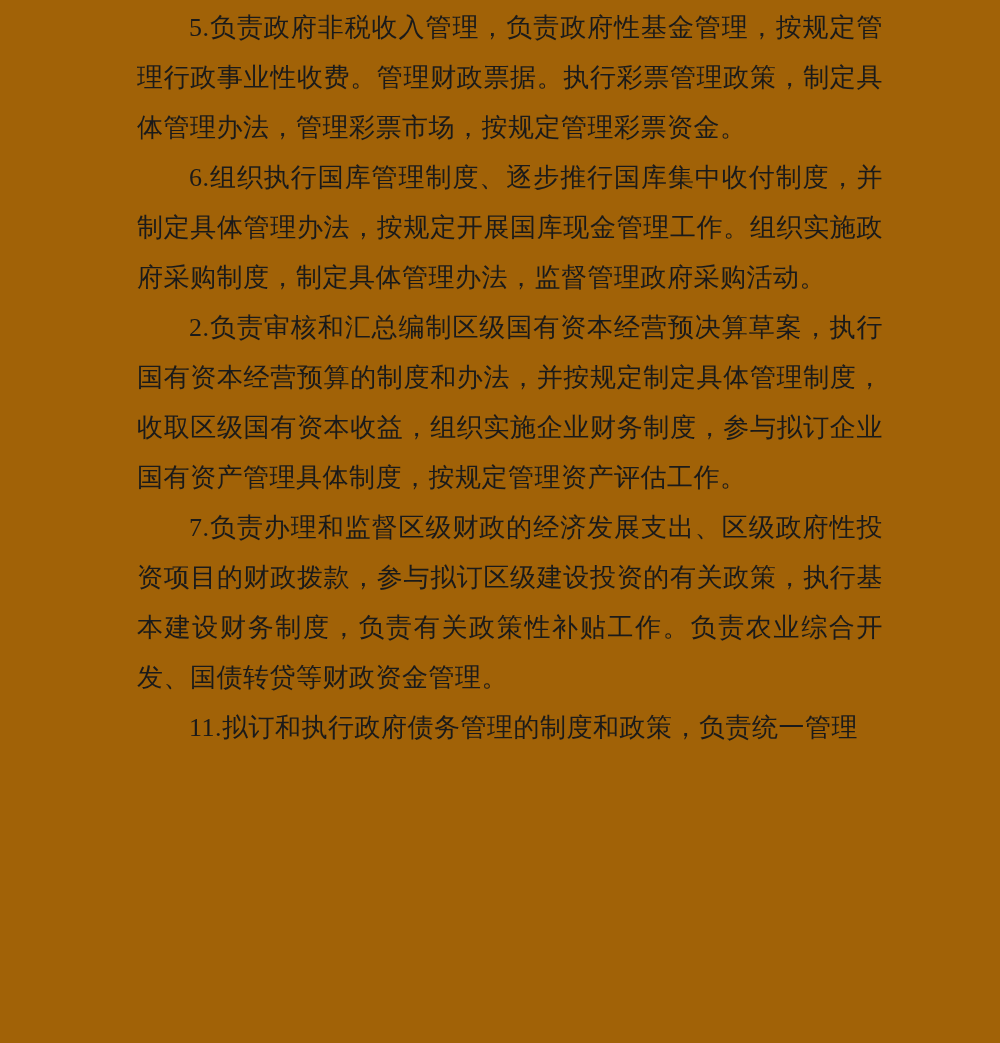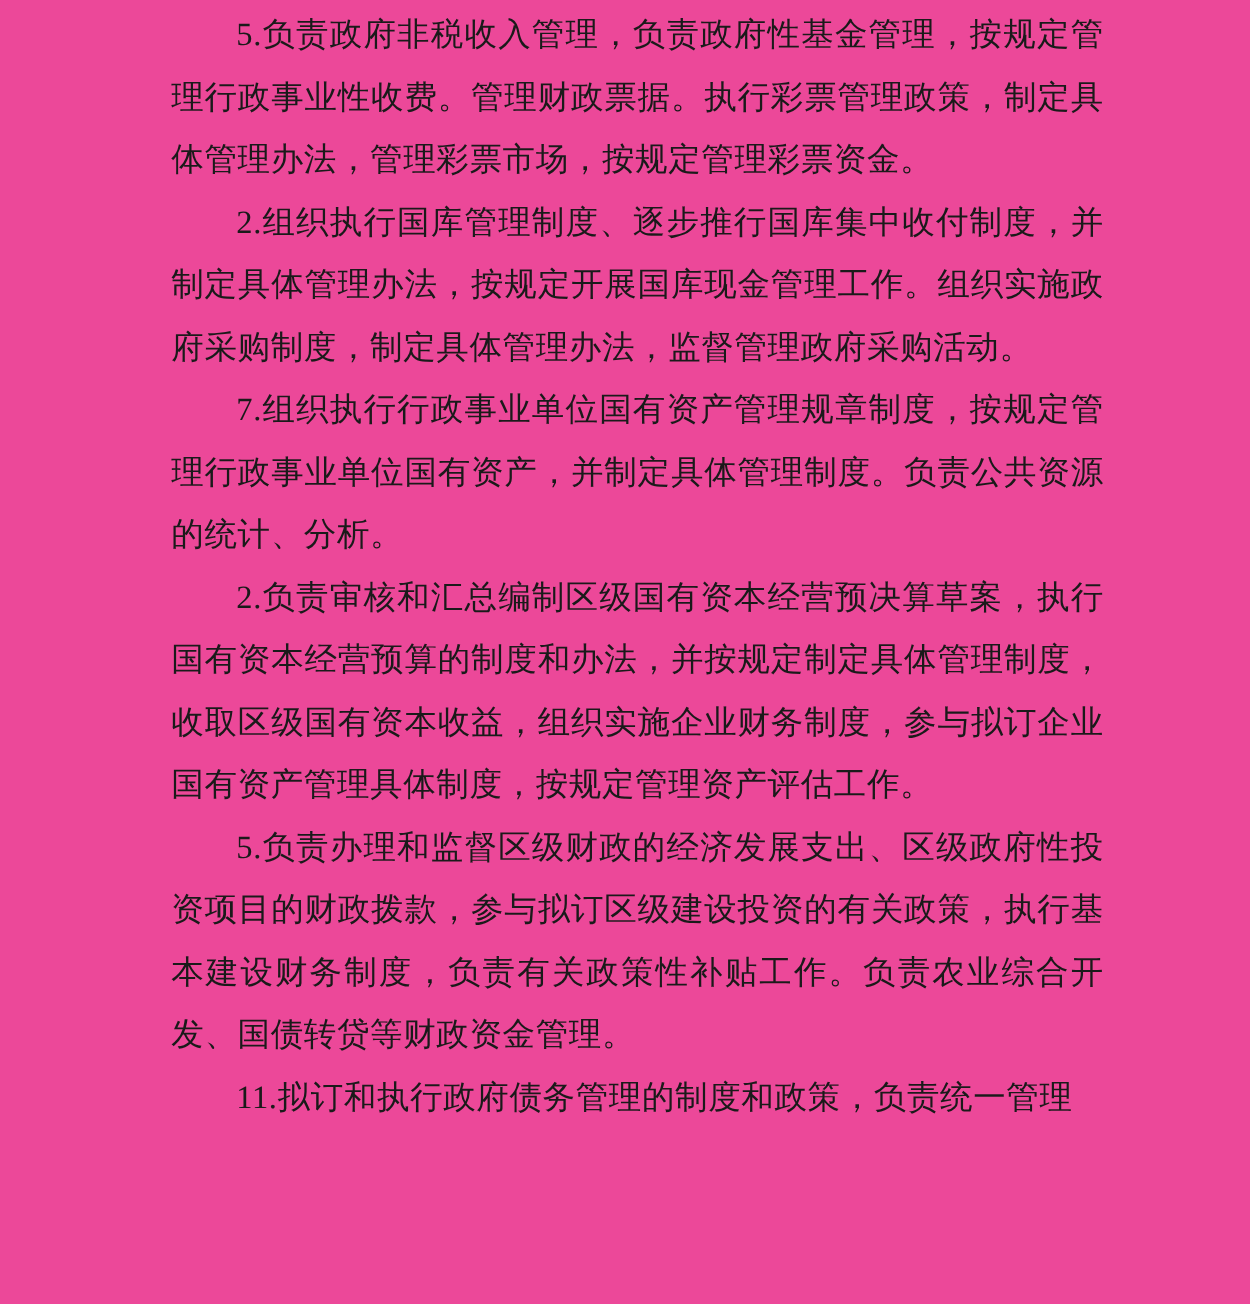--- a/index.html
+++ b/index.html
@@ -11,40 +11,39 @@
     width: 1000px;
     height: 1043px;
     overflow: hidden;
     font-family: "Liberation Serif", "DejaVu Serif", serif;
   }
   .page {
     box-sizing: border-box;
     width: 1000px;
     height: 1043px;
     padding: 3px 117px 0 137px;
-    background: #ec4899;
+    background: #a16207;
   }
   .doc-body p {
     margin: 0;
     padding: 0;
     font-size: 26px;
     line-height: 50px;
     color: #1a1a1a;
     text-align: justify;
     text-justify: inter-ideograph;
     text-indent: 2em;
     letter-spacing: 0.5px;
     word-break: break-all;
   }
 </style>
 </head>
 <body>
 
 <div class="page">
   <div class="doc-body">
     <p>5.负责政府非税收入管理，负责政府性基金管理，按规定管理行政事业性收费。管理财政票据。执行彩票管理政策，制定具体管理办法，管理彩票市场，按规定管理彩票资金。</p>
-    <p>2.组织执行国库管理制度、逐步推行国库集中收付制度，并制定具体管理办法，按规定开展国库现金管理工作。组织实施政府采购制度，制定具体管理办法，监督管理政府采购活动。</p>
-    <p>7.组织执行行政事业单位国有资产管理规章制度，按规定管理行政事业单位国有资产，并制定具体管理制度。负责公共资源的统计、分析。</p>
+    <p>6.组织执行国库管理制度、逐步推行国库集中收付制度，并制定具体管理办法，按规定开展国库现金管理工作。组织实施政府采购制度，制定具体管理办法，监督管理政府采购活动。</p>
     <p>2.负责审核和汇总编制区级国有资本经营预决算草案，执行国有资本经营预算的制度和办法，并按规定制定具体管理制度，收取区级国有资本收益，组织实施企业财务制度，参与拟订企业国有资产管理具体制度，按规定管理资产评估工作。</p>
-    <p>5.负责办理和监督区级财政的经济发展支出、区级政府性投资项目的财政拨款，参与拟订区级建设投资的有关政策，执行基本建设财务制度，负责有关政策性补贴工作。负责农业综合开发、国债转贷等财政资金管理。</p>
+    <p>7.负责办理和监督区级财政的经济发展支出、区级政府性投资项目的财政拨款，参与拟订区级建设投资的有关政策，执行基本建设财务制度，负责有关政策性补贴工作。负责农业综合开发、国债转贷等财政资金管理。</p>
     <p>11.拟订和执行政府债务管理的制度和政策，负责统一管理</p>
   </div>
 </div>
 
 </body></html>

